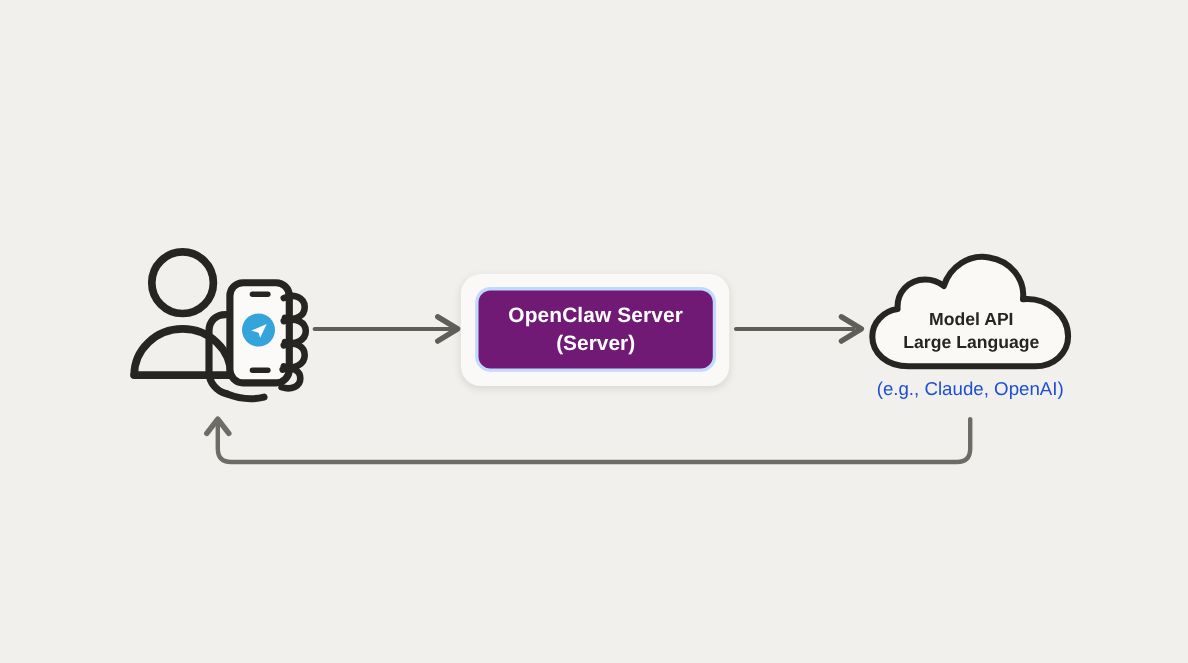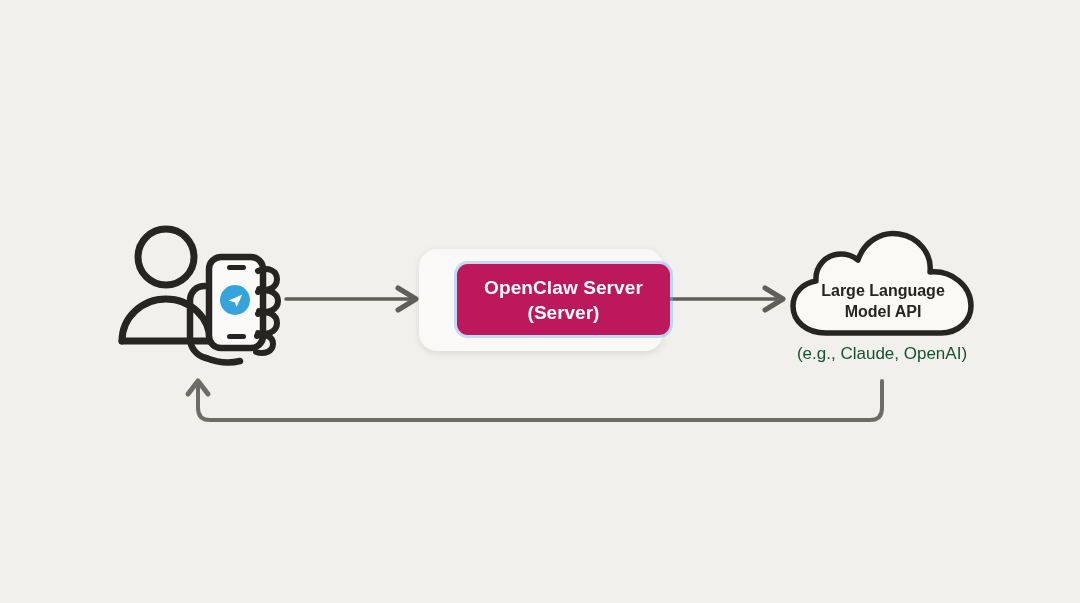--- a/index.html
+++ b/index.html
@@ -33,25 +33,25 @@
     left: 419px;
     top: 249px;
     width: 244px;
     height: 102px;
     background: #faf9f7;
     border-radius: 18px;
     box-shadow: 0 2px 7px rgba(60,58,52,0.13);
   }
   .gateway-box {
     position: absolute;
-    left: 457px;
+    left: 435px;
     top: 264px;
     width: 213px;
     height: 71px;
-    background: #be185d;
+    background: #701a75;
     border-radius: 11px;
     box-shadow: 0 0 0 3px rgba(120,180,255,0.45);
     display: flex;
     flex-direction: column;
     align-items: center;
     justify-content: center;
   }
   .gateway-line1 {
     color: #ffffff;
     font-size: 19px;
@@ -77,21 +77,21 @@
     font-size: 16px;
     font-weight: bold;
     line-height: 21px;
   }
   .cloud-caption {
     position: absolute;
     left: 742px;
     top: 343px;
     width: 280px;
     text-align: center;
-    color: #14532d;
+    color: #1d4ed8;
     font-size: 17px;
     line-height: 22px;
   }
 </style>
 </head>
 <body>
 
 <div id="canvas">
 
   <svg class="layer" viewBox="0 0 1080 603" xmlns="http://www.w3.org/2000/svg">
@@ -154,18 +154,18 @@
     </g>
   </svg>
 
   <div class="gateway-card"></div>
   <div class="gateway-box">
     <div class="gateway-line1">OpenClaw Server</div>
     <div class="gateway-line2">(Server)</div>
   </div>
 
   <div class="cloud-text">
+    <div>Model API</div>
     <div>Large Language</div>
-    <div>Model API</div>
   </div>
   <div class="cloud-caption">(e.g., Claude, OpenAI)</div>
 
 </div>
 
 </body></html>

